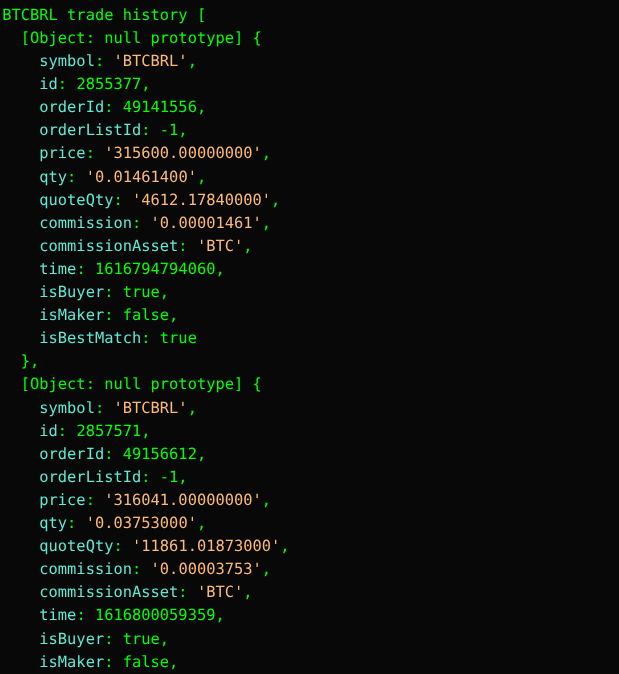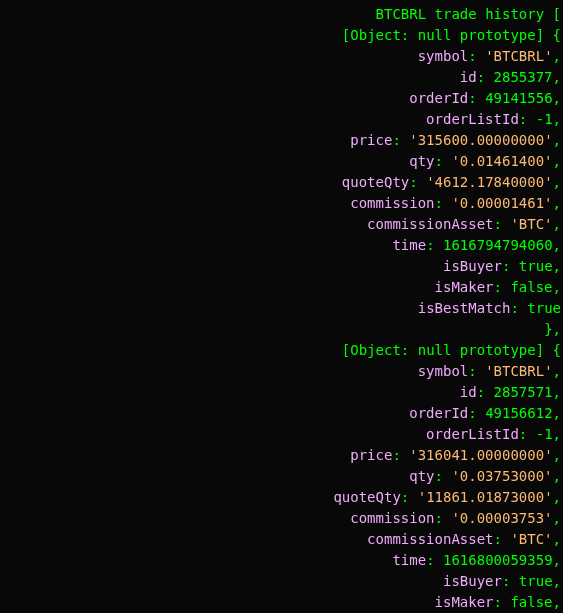--- a/index.html
+++ b/index.html
@@ -13,22 +13,21 @@
       font-size: 14px;
       line-height: 1.5;
       color: #00ff00;
       padding: 4px 2px;
       width: 563px;
       height: 613px;
       overflow: hidden;
     }
     .log-output {
       white-space: pre;
-      text-align: right;
     }
     .green { color: #00ff00; }
-    .cyan { color: #f0abfc; margin-top: 41px; }
+    .cyan { color: #5eead4; margin-top: 41px; }
     .yellow { color: #fdba74; }
   </style>
 </head>
 <body>
 
 <div class="log-output" id="output"><div><span class="green">BTCBRL trade history [</span></div><div><span class="green">  [Object: null prototype] {</span></div><div><span class="cyan">    symbol</span><span class="green">: </span><span class="yellow">'BTCBRL'</span><span class="green">,</span></div><div><span class="cyan">    id</span><span class="green">: </span><span class="green">2855377</span><span class="green">,</span></div><div><span class="cyan">    orderId</span><span class="green">: </span><span class="green">49141556</span><span class="green">,</span></div><div><span class="cyan">    orderListId</span><span class="green">: </span><span class="green">-1</span><span class="green">,</span></div><div><span class="cyan">    price</span><span class="green">: </span><span class="yellow">'315600.00000000'</span><span class="green">,</span></div><div><span class="cyan">    qty</span><span class="green">: </span><span class="yellow">'0.01461400'</span><span class="green">,</span></div><div><span class="cyan">    quoteQty</span><span class="green">: </span><span class="yellow">'4612.17840000'</span><span class="green">,</span></div><div><span class="cyan">    commission</span><span class="green">: </span><span class="yellow">'0.00001461'</span><span class="green">,</span></div><div><span class="cyan">    commissionAsset</span><span class="green">: </span><span class="yellow">'BTC'</span><span class="green">,</span></div><div><span class="cyan">    time</span><span class="green">: </span><span class="green">1616794794060</span><span class="green">,</span></div><div><span class="cyan">    isBuyer</span><span class="green">: </span><span class="green">true</span><span class="green">,</span></div><div><span class="cyan">    isMaker</span><span class="green">: </span><span class="green">false</span><span class="green">,</span></div><div><span class="cyan">    isBestMatch</span><span class="green">: </span><span class="green">true</span></div><div><span class="green">  },</span></div><div><span class="green">  [Object: null prototype] {</span></div><div><span class="cyan">    symbol</span><span class="green">: </span><span class="yellow">'BTCBRL'</span><span class="green">,</span></div><div><span class="cyan">    id</span><span class="green">: </span><span class="green">2857571</span><span class="green">,</span></div><div><span class="cyan">    orderId</span><span class="green">: </span><span class="green">49156612</span><span class="green">,</span></div><div><span class="cyan">    orderListId</span><span class="green">: </span><span class="green">-1</span><span class="green">,</span></div><div><span class="cyan">    price</span><span class="green">: </span><span class="yellow">'316041.00000000'</span><span class="green">,</span></div><div><span class="cyan">    qty</span><span class="green">: </span><span class="yellow">'0.03753000'</span><span class="green">,</span></div><div><span class="cyan">    quoteQty</span><span class="green">: </span><span class="yellow">'11861.01873000'</span><span class="green">,</span></div><div><span class="cyan">    commission</span><span class="green">: </span><span class="yellow">'0.00003753'</span><span class="green">,</span></div><div><span class="cyan">    commissionAsset</span><span class="green">: </span><span class="yellow">'BTC'</span><span class="green">,</span></div><div><span class="cyan">    time</span><span class="green">: </span><span class="green">1616800059359</span><span class="green">,</span></div><div><span class="cyan">    isBuyer</span><span class="green">: </span><span class="green">true</span><span class="green">,</span></div><div><span class="cyan">    isMaker</span><span class="green">: </span><span class="green">false</span><span class="green">,</span></div></div>
 
 </body></html>

